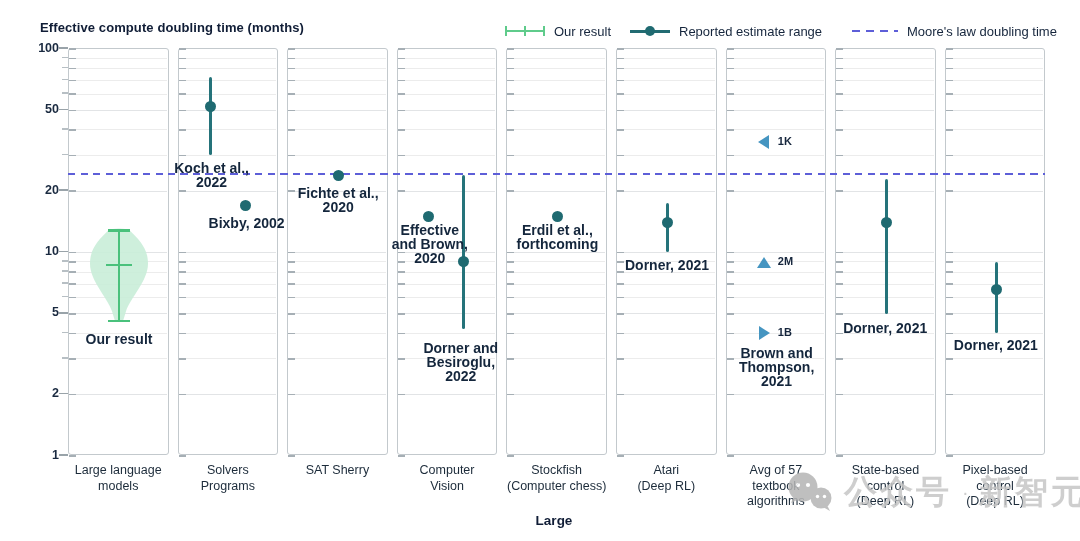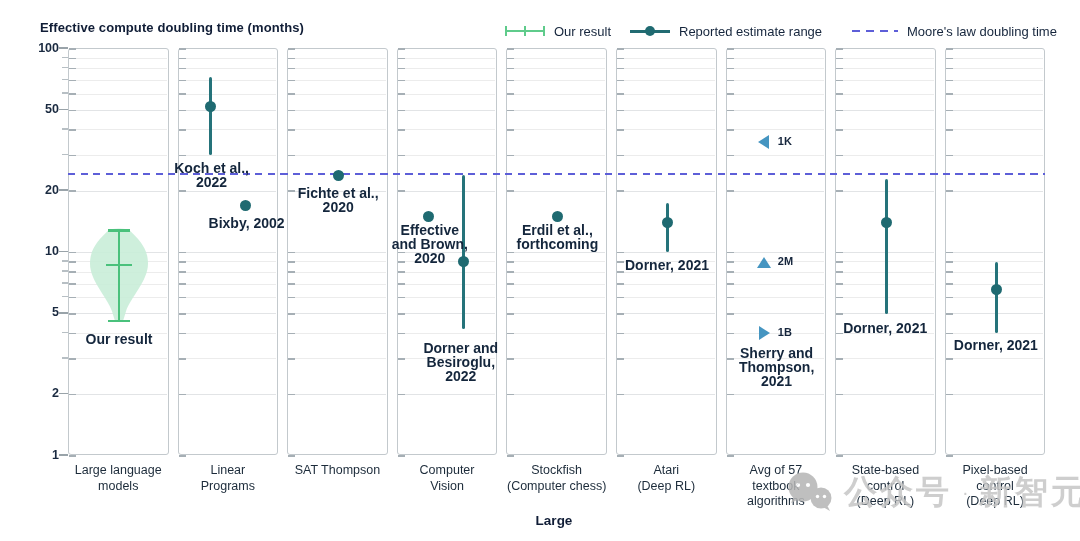--- a/index.html
+++ b/index.html
@@ -210,21 +210,21 @@
         <div class="est-dot" style="left: 61.75px; top: 151.104px;"></div>
         <div class="annot" style="left: 33px; top: 112px;">
           <div>Koch et al.,</div>
           <div>2022</div>
         </div>
         <div class="annot" style="left: 68px; top: 167px;">
           <div>Bixby, 2002</div>
         </div>
       </div>
       <div class="cat-label" style="left: 227.85px; top: 463px; width: 140px;">
-        <div>Linear</div>
+        <div>Solvers</div>
         <div>Programs</div>
       </div>
       <div class="panel" style="left: 287.2px; top: 48px; width: 100.5px; height: 407px;">
         <div class="innerTick" style="top: 406.25px;"></div>
         <div class="gridline major" style="top: 345.24px;"></div>
         <div class="innerTick" style="top: 344.99px;"></div>
         <div class="gridline" style="top: 309.406px;"></div>
         <div class="innerTick" style="top: 309.156px;"></div>
         <div class="gridline" style="top: 283.981px;"></div>
         <div class="innerTick" style="top: 283.731px;"></div>
@@ -257,21 +257,21 @@
         <div class="gridline" style="top: 8.81165px;"></div>
         <div class="innerTick" style="top: 8.56165px;"></div>
         <div class="innerTick" style="top: -0.75px;"></div>
         <div class="est-dot" style="left: 44.75px; top: 120.627px;"></div>
         <div class="annot" style="left: 50px; top: 137px;">
           <div>Fichte et al.,</div>
           <div>2020</div>
         </div>
       </div>
       <div class="cat-label" style="left: 337.45px; top: 463px; width: 140px;">
-        <div>SAT Thompson</div>
+        <div>SAT Sherry</div>
       </div>
       <div class="panel" style="left: 396.8px; top: 48px; width: 100.5px; height: 407px;">
         <div class="innerTick" style="top: 406.25px;"></div>
         <div class="gridline major" style="top: 345.24px;"></div>
         <div class="innerTick" style="top: 344.99px;"></div>
         <div class="gridline" style="top: 309.406px;"></div>
         <div class="innerTick" style="top: 309.156px;"></div>
         <div class="gridline" style="top: 283.981px;"></div>
         <div class="innerTick" style="top: 283.731px;"></div>
         <div class="gridline major" style="top: 264.26px;"></div>
@@ -452,21 +452,21 @@
         <div class="gridline" style="top: 8.81165px;"></div>
         <div class="innerTick" style="top: 8.56165px;"></div>
         <div class="innerTick" style="top: -0.75px;"></div>
         <div class="tri" style="left: 31.25px; top: 85.7822px; border-top: 7px solid transparent; border-bottom: 7px solid transparent; border-right: 11px solid rgb(69, 149, 193);"></div>
         <div class="pt-tag" style="left: 51.25px; top: 85.7822px;">1K</div>
         <div class="tri" style="left: 30.25px; top: 207.812px; border-left: 7px solid transparent; border-right: 7px solid transparent; border-bottom: 11px solid rgb(69, 149, 193);"></div>
         <div class="pt-tag" style="left: 51.25px; top: 205.812px;">2M</div>
         <div class="tri" style="left: 32.25px; top: 277.481px; border-top: 7px solid transparent; border-bottom: 7px solid transparent; border-left: 11px solid rgb(69, 149, 193);"></div>
         <div class="pt-tag" style="left: 51.25px; top: 277.481px;">1B</div>
         <div class="annot" style="left: 50px; top: 297px;">
-          <div>Sherry and</div>
+          <div>Brown and</div>
           <div>Thompson,</div>
           <div>2021</div>
         </div>
       </div>
       <div class="cat-label" style="left: 775.85px; top: 463px; width: 140px;">
         <div>Avg of 57</div>
         <div>textbook</div>
         <div>algorithms</div>
       </div>
       <div class="panel" style="left: 835.2px; top: 48px; width: 100.5px; height: 407px;">

